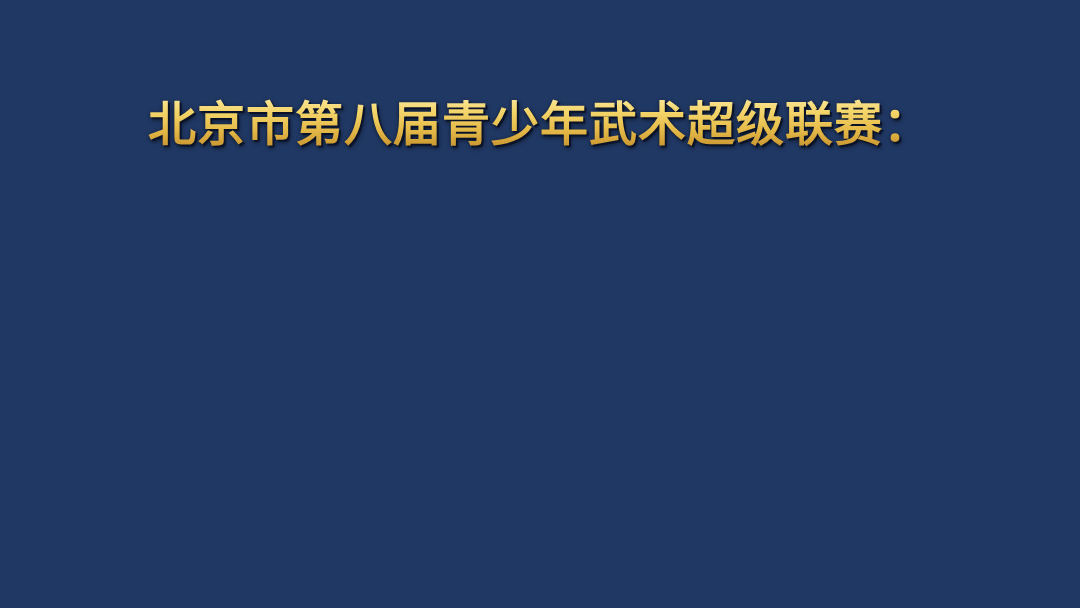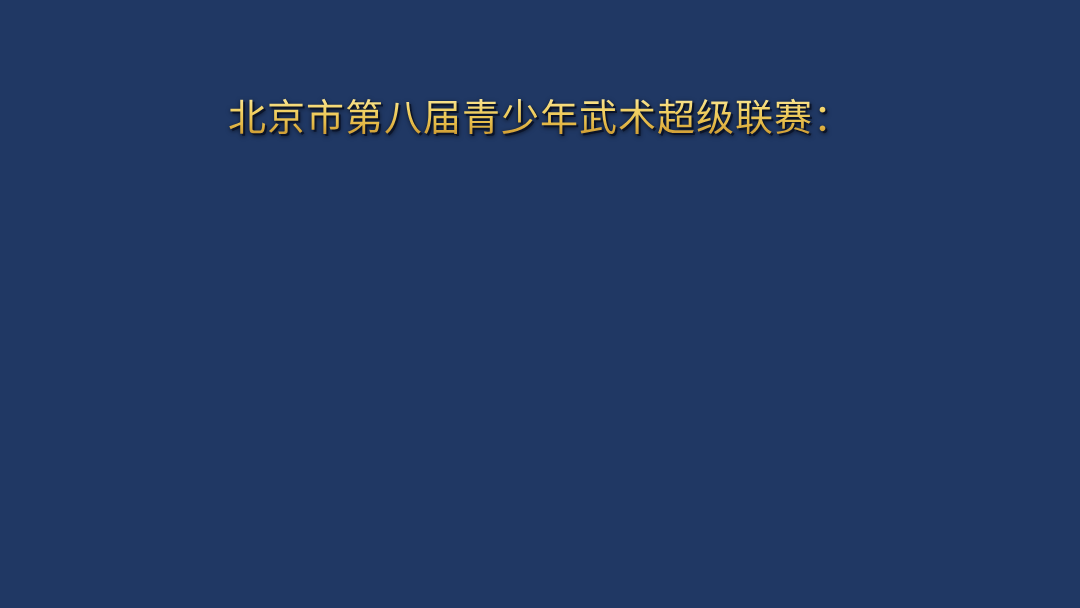--- a/index.html
+++ b/index.html
@@ -23,22 +23,22 @@
   .title-row {
     position: absolute;
     left: 0;
     right: 0;
     top: 97px;
     text-align: center;
   }
 
   .slide-title {
     display: inline-block;
-    font-size: 38px;
-    font-weight: 400;
+    font-size: 48px;
+    font-weight: 700;
     letter-spacing: 1px;
     line-height: 1.15;
     white-space: nowrap;
     color: #ecc65a;
     background-image: linear-gradient(180deg,
         #fbe79a 0%,
         #f3d469 28%,
         #e6bc4a 58%,
         #d1a037 82%,
         #c08f2d 100%);

